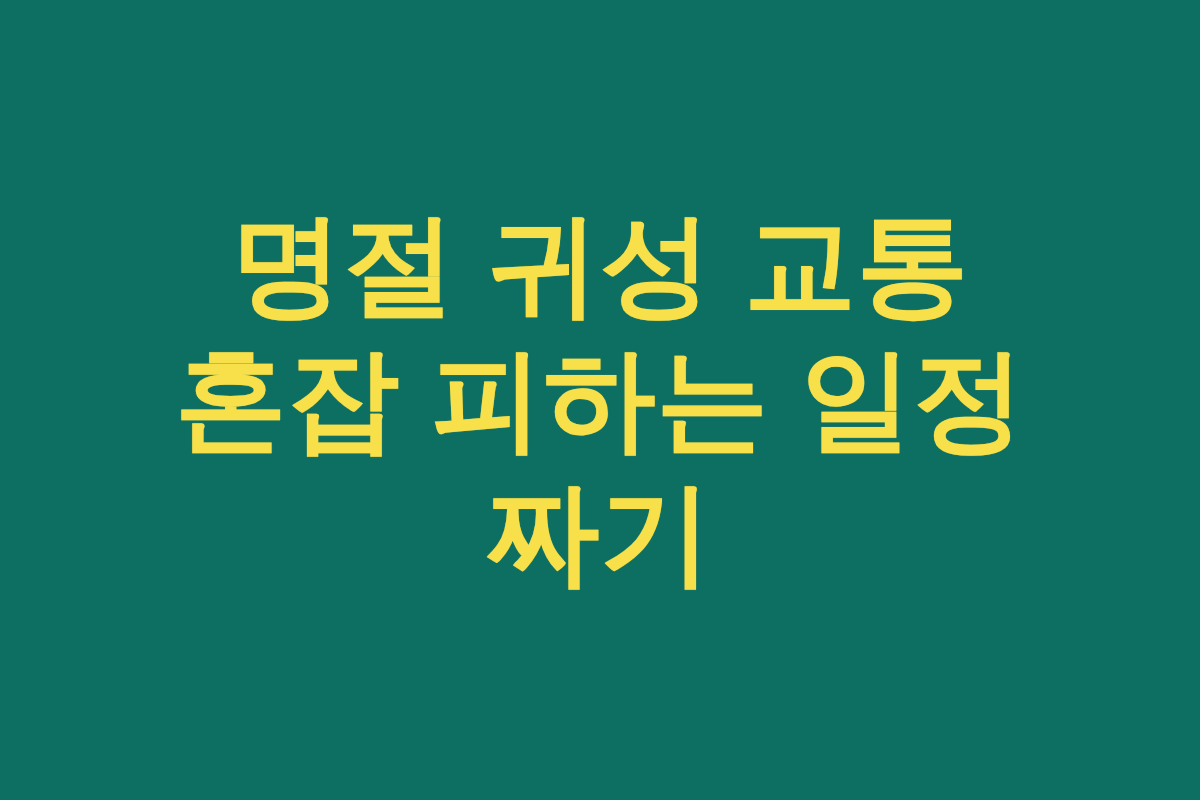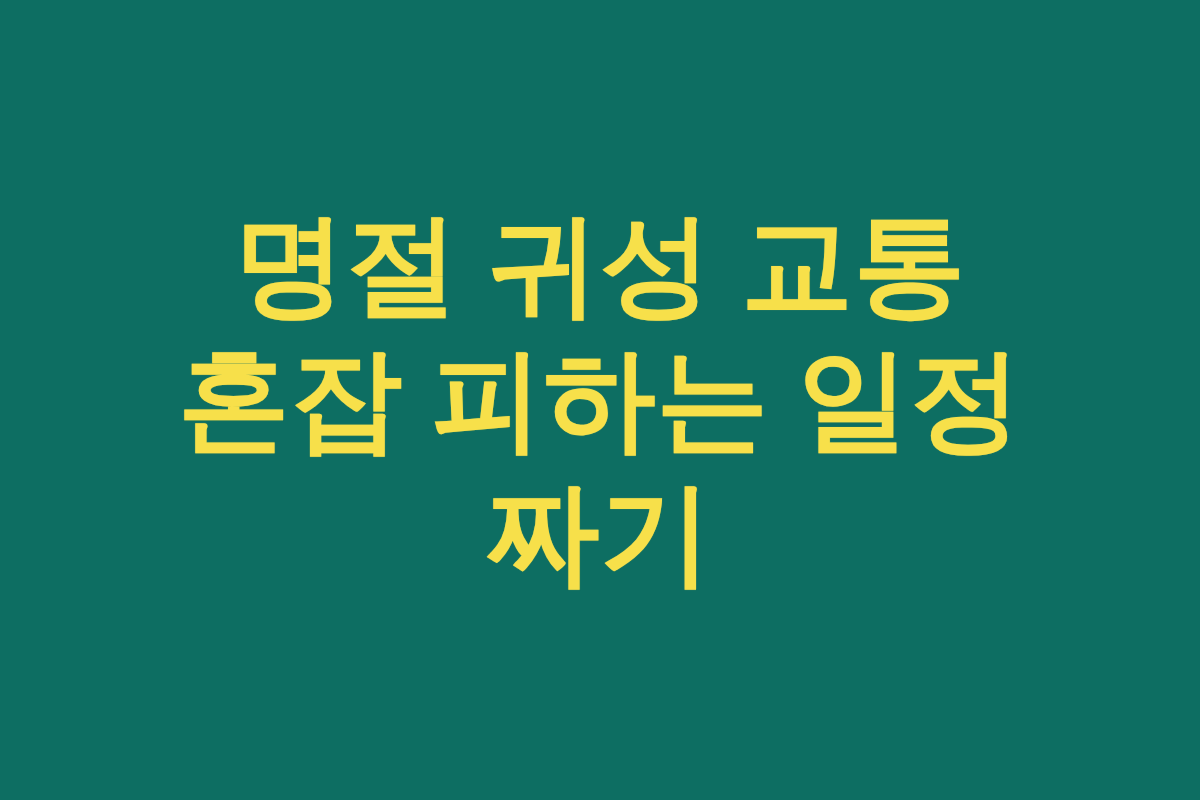--- a/index.html
+++ b/index.html
@@ -26,21 +26,21 @@
 
   #title-block {
     width: 1000px;
     text-align: center;
     padding: 0 10px;
     box-sizing: border-box;
   }
 
   #title-text {
     display: block;
-    font-family: Liberation Serif, serif;
+    font-family: Liberation Sans, sans-serif;
     font-size: 112px;
     line-height: 1.20;
     font-weight: 700;
     letter-spacing: 0.5px;
     word-break: keep-all;
     overflow-wrap: break-word;
     margin: 4px;
     
     text-shadow: 0 0 1px rgba(247, 224, 74, 0.55);
   }

